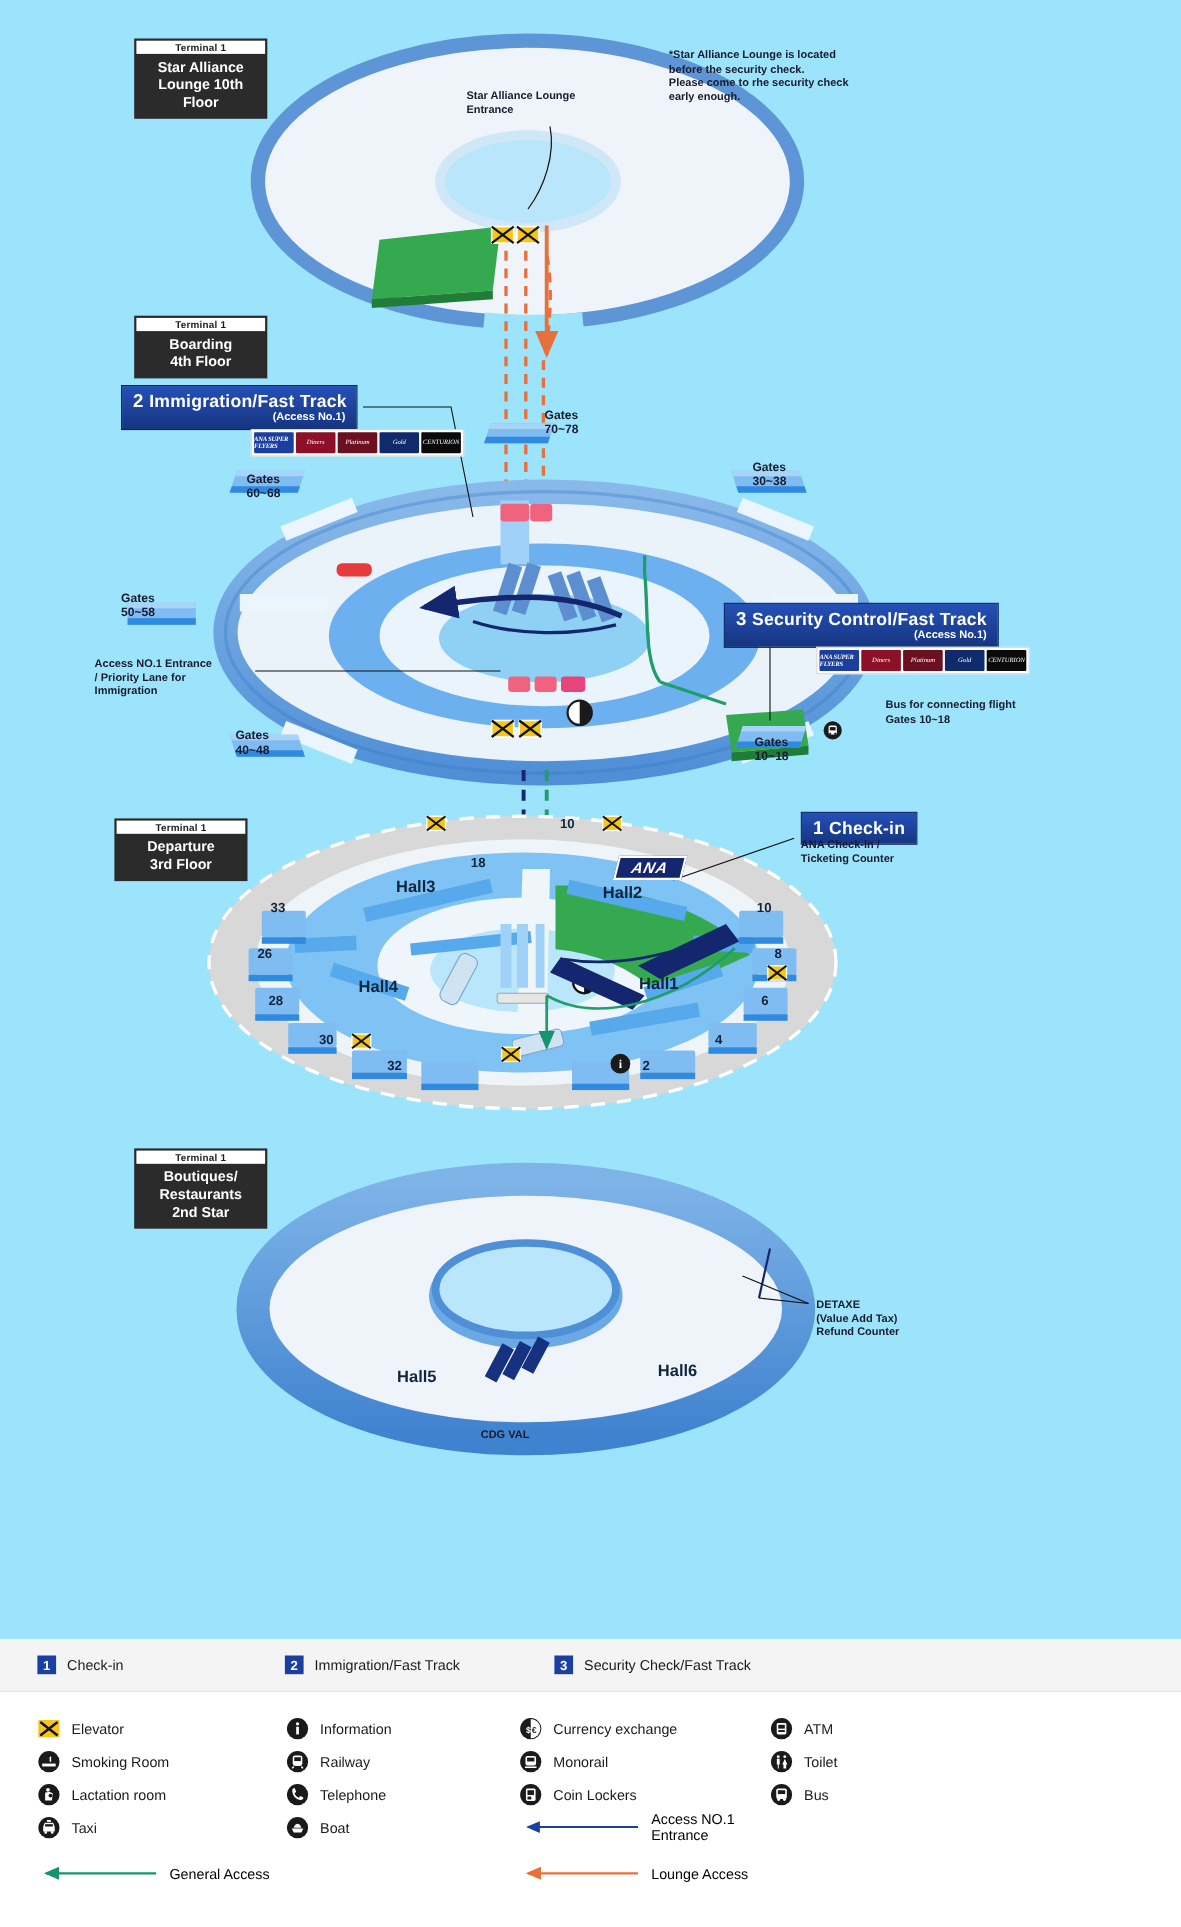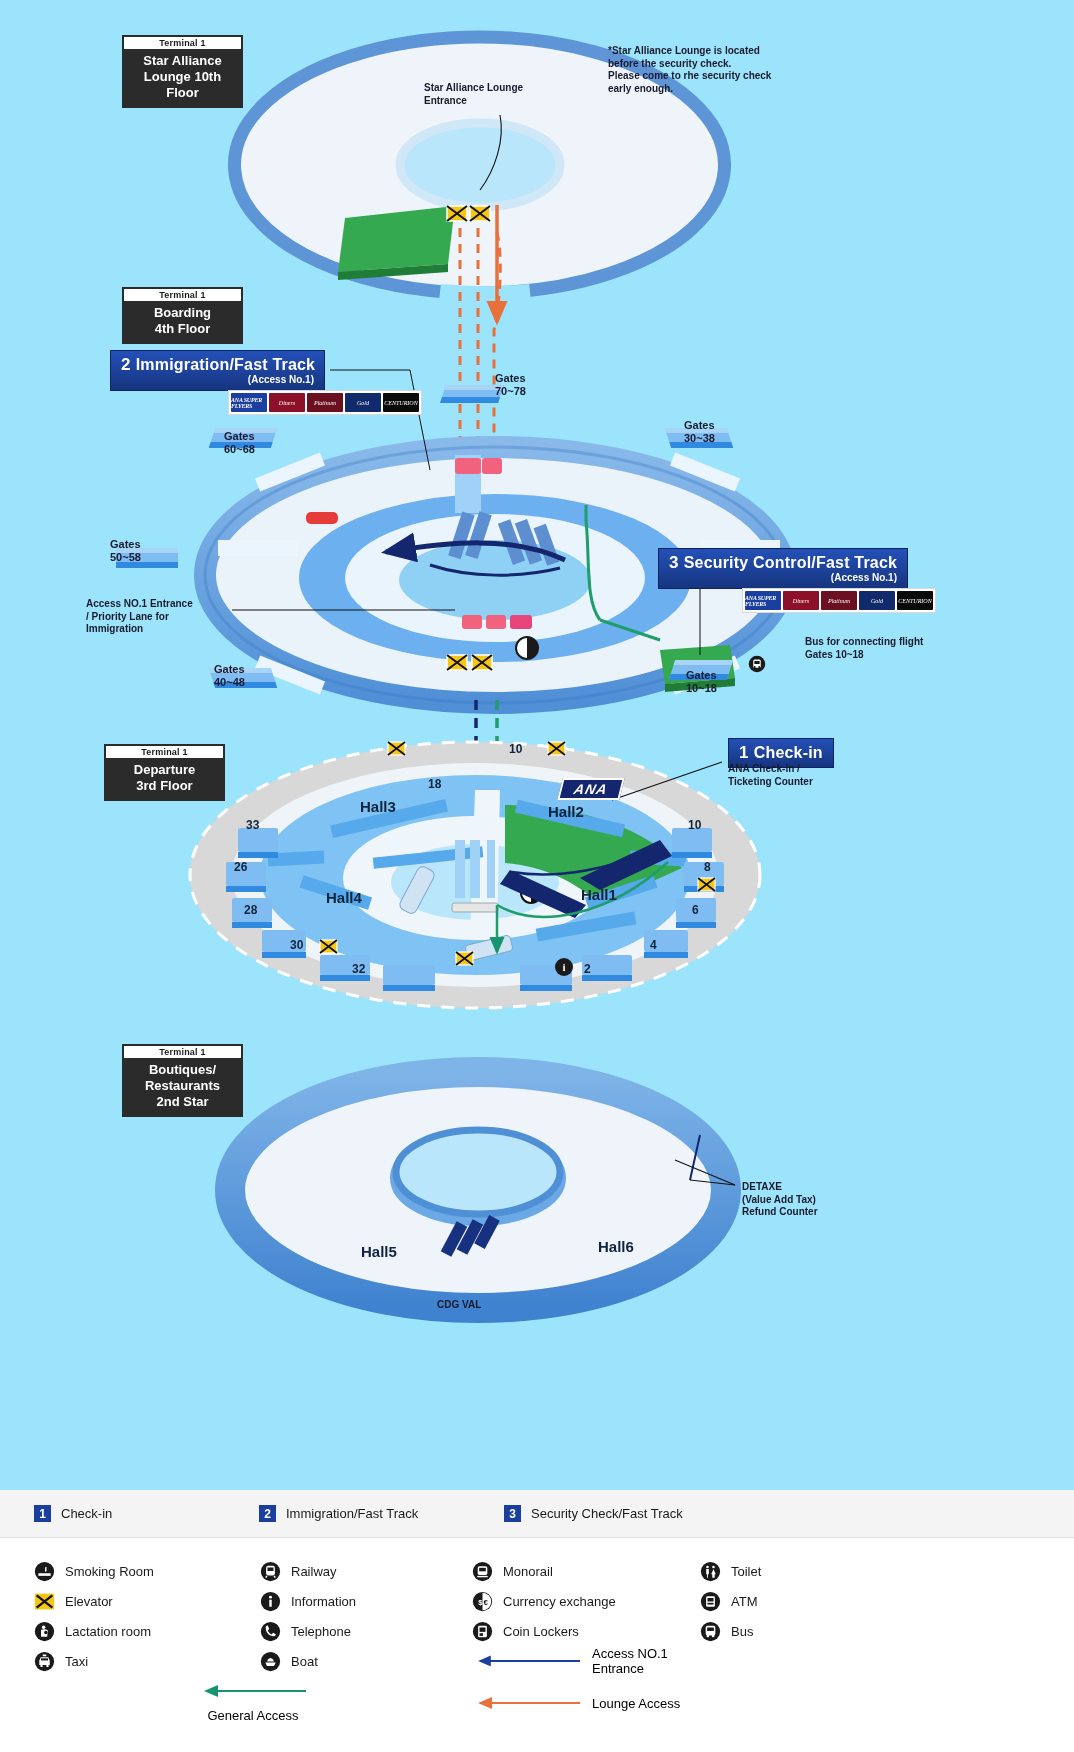--- a/index.html
+++ b/index.html
@@ -434,20 +434,56 @@
       <span class="sq">3</span>
       <span>Security Check/Fast Track</span>
     </div>
   </div>
 
   <div id="legend-grid">
 
     <div class="lrow">
       <div class="lcell" style="margin-left:34px;width:226px;">
         <svg class="ico" viewBox="0 0 24 24">
+          <rect x="1" y="3" width="22" height="18" fill="#f5c518"></rect>
+          <path d="M3,5 L21,19 M21,5 L3,19" stroke="#111" stroke-width="2.6" fill="none"></path>
+        </svg>
+        <span>Elevator</span>
+      </div>
+      <div class="lcell" style="width:212px;">
+        <svg class="ico" viewBox="0 0 24 24">
+          <circle cx="12" cy="12" r="11" fill="#1a1a1a"></circle>
+          <circle cx="12" cy="7" r="1.7" fill="#fff"></circle>
+            <rect x="10.6" y="10" width="2.8" height="8" fill="#fff"></rect>
+        </svg>
+        <span>Information</span>
+      </div>
+      <div class="lcell" style="width:228px;">
+        <svg class="ico" viewBox="0 0 24 24">
+          <circle cx="12" cy="12" r="11" fill="#1a1a1a"></circle>
+          <path d="M12,2 a10,10 0 0,1 0,20 z" fill="#fff"></path>
+          <text x="7" y="16" font-size="9" fill="#fff" font-family="Liberation Sans, sans-serif" font-weight="bold">$</text>
+          <text x="13" y="16" font-size="9" fill="#1a1a1a" font-family="Liberation Sans, sans-serif" font-weight="bold">€</text>
+        </svg>
+        <span>Currency exchange</span>
+      </div>
+      <div class="lcell">
+        <svg class="ico" viewBox="0 0 24 24">
+          <circle cx="12" cy="12" r="11" fill="#1a1a1a"></circle>
+          <rect x="7" y="6" width="10" height="12" rx="1.5" fill="#fff"></rect>
+          <rect x="8.6" y="8" width="6.8" height="4" fill="#1a1a1a"></rect>
+          <rect x="8.6" y="13.5" width="6.8" height="2" fill="#1a1a1a"></rect>
+        </svg>
+        <span>ATM</span>
+      </div>
+    </div>
+
+    <div class="lrow">
+      <div class="lcell" style="margin-left:34px;width:226px;">
+        <svg class="ico" viewBox="0 0 24 24">
           <circle cx="12" cy="12" r="11" fill="#1a1a1a"></circle>
           <rect x="5" y="14" width="14" height="3" fill="#fff"></rect>
           <path d="M13,12 c2,-2 -1,-3 1,-5" stroke="#fff" stroke-width="1.6" fill="none"></path>
         </svg>
         <span>Smoking Room</span>
       </div>
       <div class="lcell" style="width:212px;">
         <svg class="ico" viewBox="0 0 24 24">
           <circle cx="12" cy="12" r="11" fill="#1a1a1a"></circle>
           <rect x="7" y="5.5" width="10" height="11" rx="2.5" fill="#fff"></rect>
@@ -467,56 +503,20 @@
       </div>
       <div class="lcell">
         <svg class="ico" viewBox="0 0 24 24">
           <circle cx="12" cy="12" r="11" fill="#1a1a1a"></circle>
           <circle cx="8.6" cy="6.8" r="1.5" fill="#fff"></circle>
             <path d="M7.1,9 h3 v6 h-1 v4 h-1 v-4 h-1 z" fill="#fff"></path>
           <circle cx="15.4" cy="6.8" r="1.5" fill="#fff"></circle>
             <path d="M15.4,9 l2.6,6 h-5.2 z M14,15 h2.8 v4 h-2.8 z" fill="#fff"></path>
         </svg>
         <span>Toilet</span>
-      </div>
-    </div>
-
-    <div class="lrow">
-      <div class="lcell" style="margin-left:34px;width:226px;">
-        <svg class="ico" viewBox="0 0 24 24">
-          <rect x="1" y="3" width="22" height="18" fill="#f5c518"></rect>
-          <path d="M3,5 L21,19 M21,5 L3,19" stroke="#111" stroke-width="2.6" fill="none"></path>
-        </svg>
-        <span>Elevator</span>
-      </div>
-      <div class="lcell" style="width:212px;">
-        <svg class="ico" viewBox="0 0 24 24">
-          <circle cx="12" cy="12" r="11" fill="#1a1a1a"></circle>
-          <circle cx="12" cy="7" r="1.7" fill="#fff"></circle>
-            <rect x="10.6" y="10" width="2.8" height="8" fill="#fff"></rect>
-        </svg>
-        <span>Information</span>
-      </div>
-      <div class="lcell" style="width:228px;">
-        <svg class="ico" viewBox="0 0 24 24">
-          <circle cx="12" cy="12" r="11" fill="#1a1a1a"></circle>
-          <path d="M12,2 a10,10 0 0,1 0,20 z" fill="#fff"></path>
-          <text x="7" y="16" font-size="9" fill="#fff" font-family="Liberation Sans, sans-serif" font-weight="bold">$</text>
-          <text x="13" y="16" font-size="9" fill="#1a1a1a" font-family="Liberation Sans, sans-serif" font-weight="bold">€</text>
-        </svg>
-        <span>Currency exchange</span>
-      </div>
-      <div class="lcell">
-        <svg class="ico" viewBox="0 0 24 24">
-          <circle cx="12" cy="12" r="11" fill="#1a1a1a"></circle>
-          <rect x="7" y="6" width="10" height="12" rx="1.5" fill="#fff"></rect>
-          <rect x="8.6" y="8" width="6.8" height="4" fill="#1a1a1a"></rect>
-          <rect x="8.6" y="13.5" width="6.8" height="2" fill="#1a1a1a"></rect>
-        </svg>
-        <span>ATM</span>
       </div>
     </div>
 
     <div class="lrow">
       <div class="lcell" style="margin-left:34px;width:226px;">
         <svg class="ico" viewBox="0 0 24 24">
           <circle cx="12" cy="12" r="11" fill="#1a1a1a"></circle>
           <circle cx="11" cy="7" r="2" fill="#fff"></circle>
           <path d="M8,10 c3,-1 6,-1 8,1 l-1,7 h-7 z" fill="#fff"></path>
           <circle cx="13.6" cy="13" r="2" fill="#1a1a1a"></circle>
@@ -578,21 +578,21 @@
                 <path d="M0,0 L7,3 L0,6 z" fill="#1b3f9e"></path>
               </marker>
             </defs>
           <line x1="108" y1="7" x2="8" y2="7" stroke="#1b3f9e" stroke-width="1.8" marker-end="url(#lgA)"></line>
         </svg>
         <span>Access NO.1 Entrance</span>
       </div>
     </div>
 
     <div class="lrow" style="margin-top:12px;">
-      <div class="arrowcell" style="margin-left:34px;width:438px;flex-direction:column;">
+      <div class="arrowcell" style="margin-left:34px;width:438px;">
         <svg width="110" height="14" viewBox="0 0 110 14">
           <defs>
               <marker id="lgG" markerWidth="8" markerHeight="8" refX="6" refY="3" orient="auto">
                 <path d="M0,0 L7,3 L0,6 z" fill="#15946e"></path>
               </marker>
             </defs>
           <line x1="108" y1="7" x2="8" y2="7" stroke="#15946e" stroke-width="2" marker-end="url(#lgG)"></line>
         </svg>
         <span>General Access</span>
       </div>

